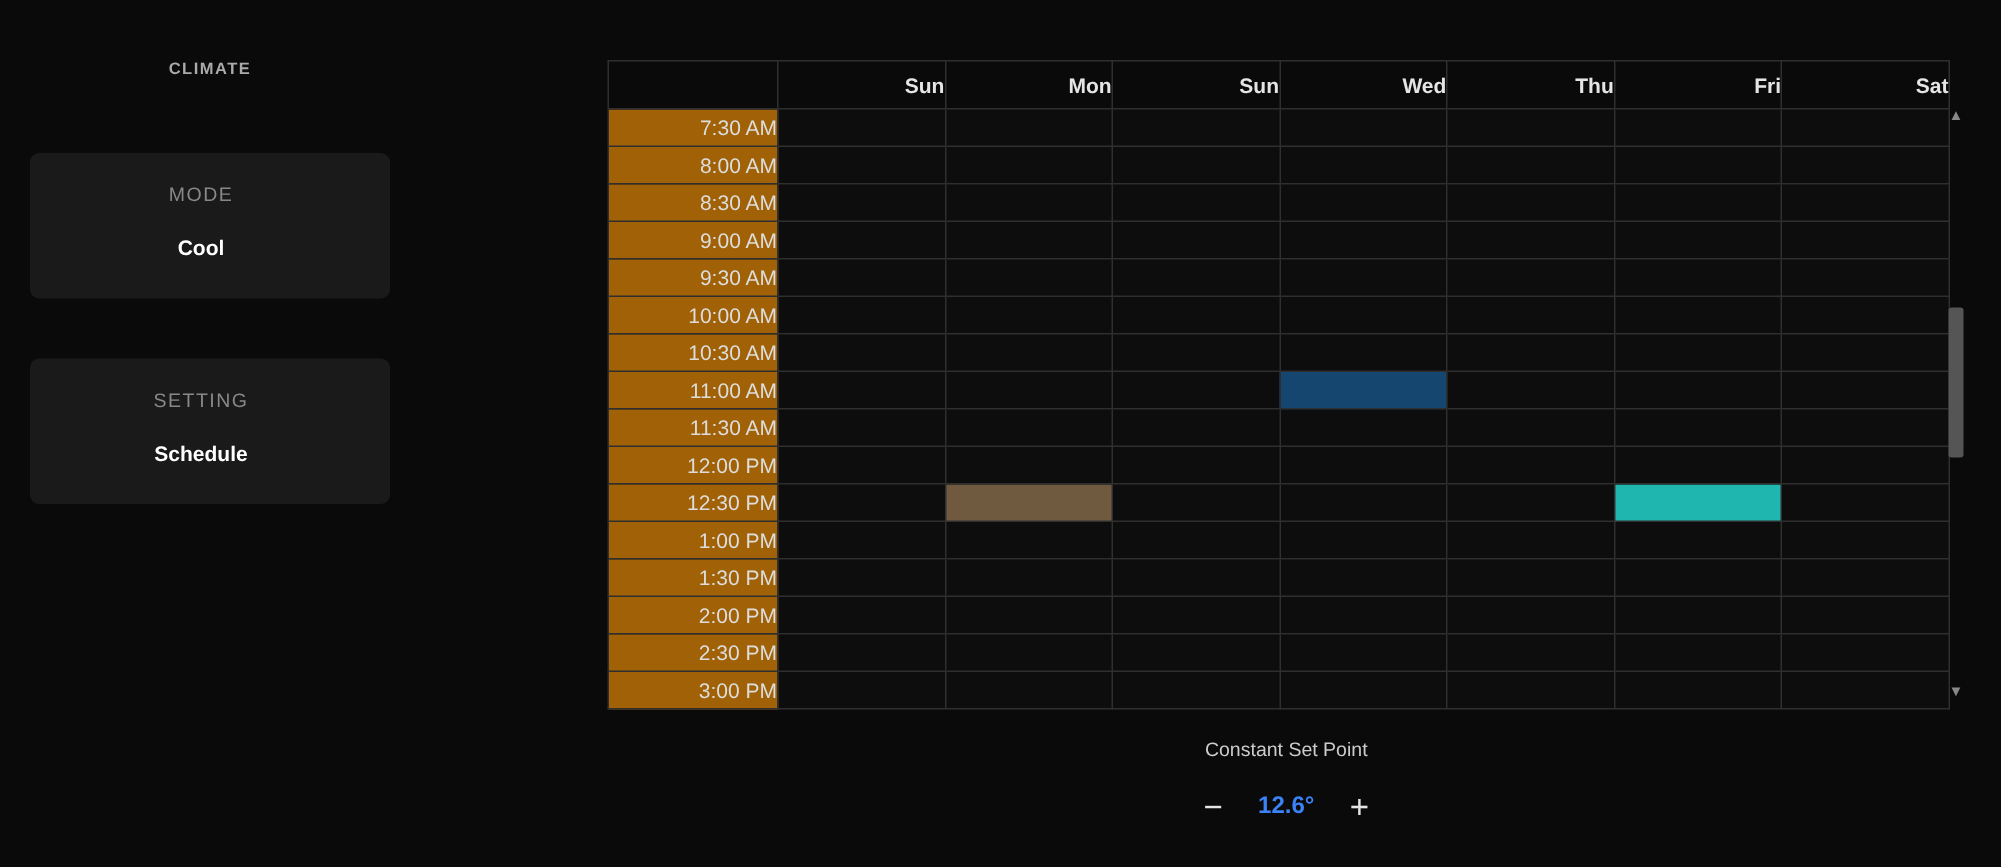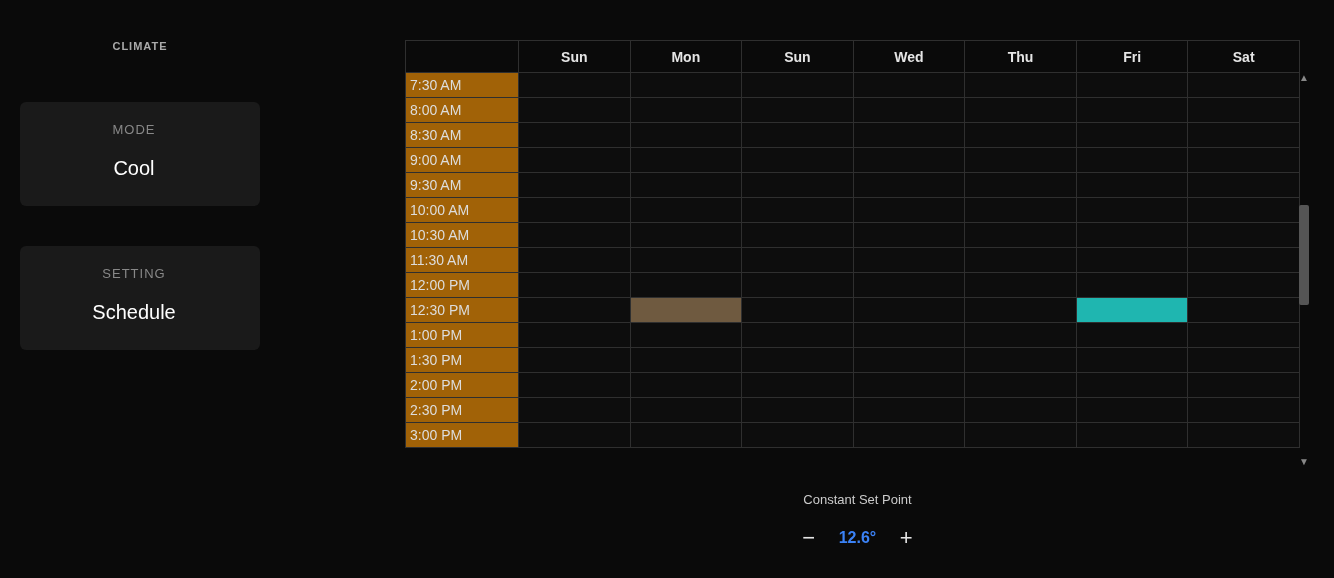--- a/index.html
+++ b/index.html
@@ -40,34 +40,35 @@
     }
     .card-label {
       color: #888;
       font-size: 13px;
       letter-spacing: 1px;
       font-weight: 500;
       margin-bottom: 20px;
     }
     .card-value {
       color: #fff;
-      font-size: 20px;
-      font-weight: 400;
+      font-size: 14px;
+      font-weight: 700;
       text-align: center;
     }
     .schedule-area {
       position: absolute;
       left: 405px;
       top: 40px;
       width: 905px;
     }
     table.schedule {
       border-collapse: collapse;
       width: 895px;
       table-layout: fixed;
+      text-align: right;
     }
     table.schedule th, table.schedule td {
       border: 1px solid #2f2f2f;
       height: 25px;
       font-size: 13px;
     }
     table.schedule thead th {
       height: 32px;
       color: #e5e5e5;
       font-weight: 700;
@@ -253,20 +254,30 @@
           <td class="time-cell">10:30 AM</td>
           <td class="grid-cell"></td>
           <td class="grid-cell"></td>
           <td class="grid-cell"></td>
           <td class="grid-cell"></td>
           <td class="grid-cell"></td>
           <td class="grid-cell"></td>
           <td class="grid-cell"></td>
         </tr>
         <tr>
+          <td class="time-cell">11:00 AM</td>
+          <td class="grid-cell"></td>
+          <td class="grid-cell"></td>
+          <td class="grid-cell"></td>
+          <td class="grid-cell" style="background: rgb(21, 70, 111);"></td>
+          <td class="grid-cell"></td>
+          <td class="grid-cell"></td>
+          <td class="grid-cell"></td>
+        </tr>
+        <tr>
           <td class="time-cell">11:30 AM</td>
           <td class="grid-cell"></td>
           <td class="grid-cell"></td>
           <td class="grid-cell"></td>
           <td class="grid-cell"></td>
           <td class="grid-cell"></td>
           <td class="grid-cell"></td>
           <td class="grid-cell"></td>
         </tr>
         <tr>

